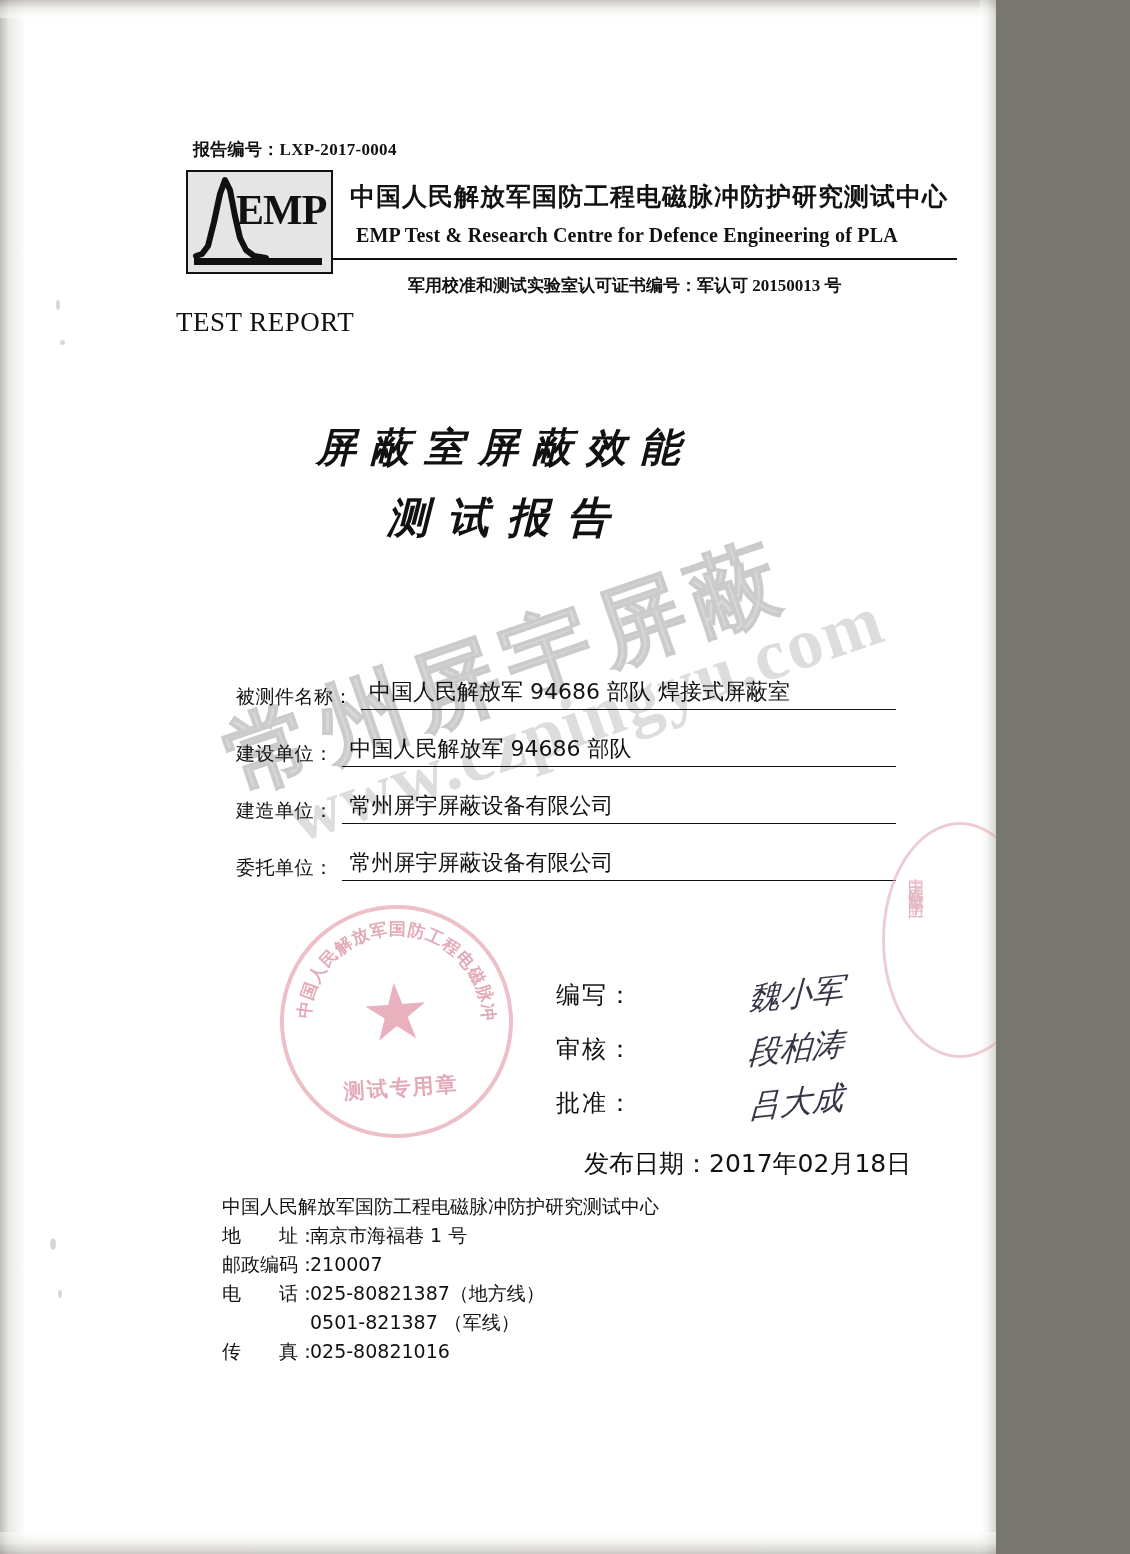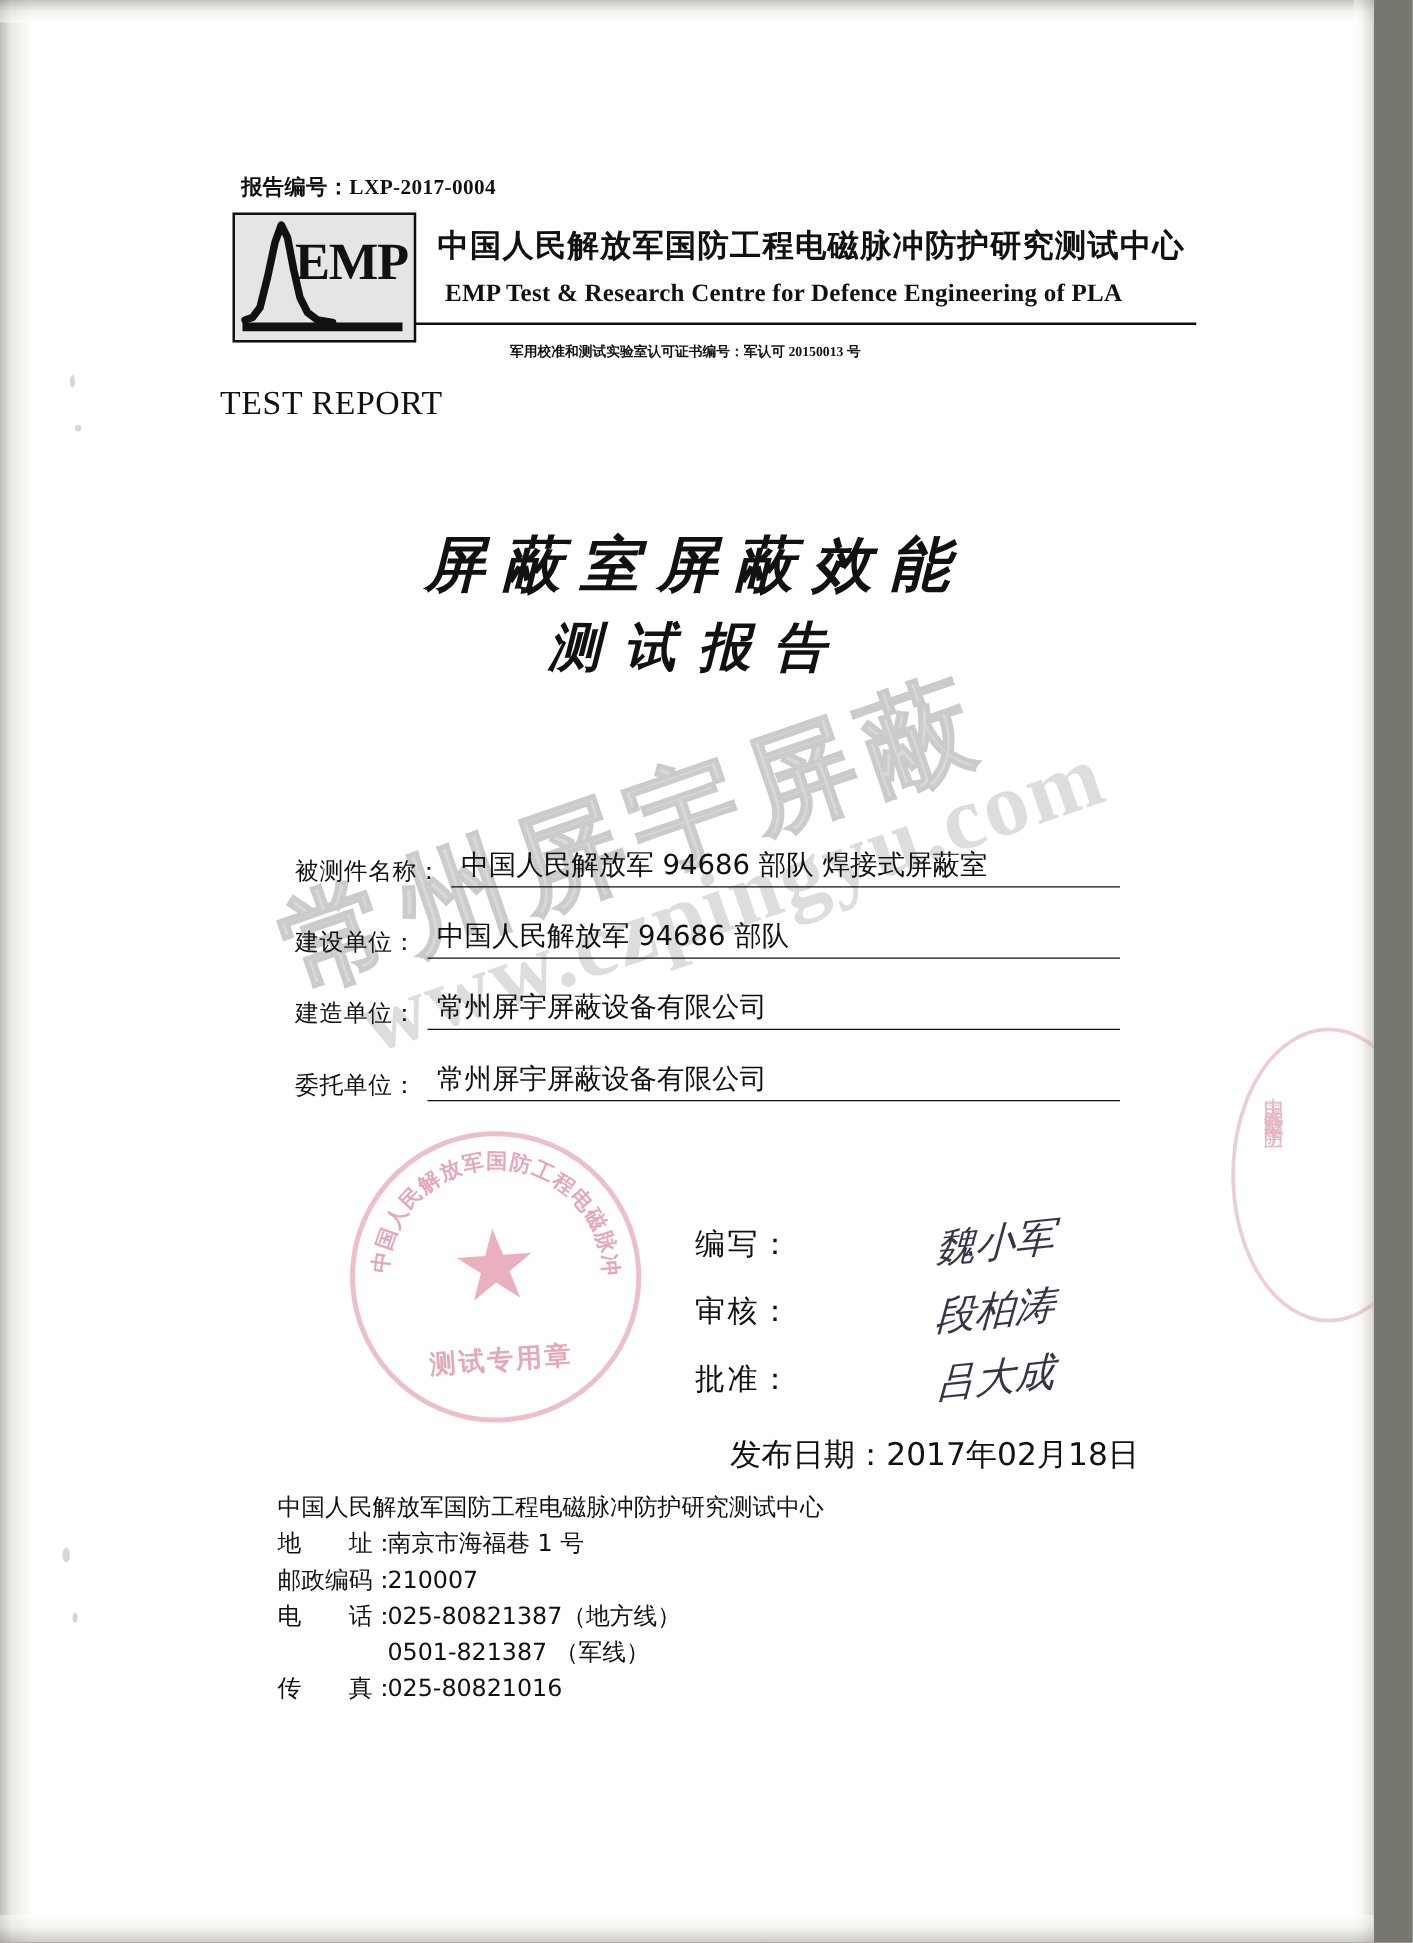--- a/index.html
+++ b/index.html
@@ -2,21 +2,21 @@
 <html><head>
 <meta charset="utf-8">
 <style>
   html, body {
     margin: 0;
     padding: 0;
     background: #77766f;
   }
   .page {
     position: relative;
-    width: 1099px;
+    width: 996px;
     height: 1554px;
     background: #ffffff;
     overflow: hidden;
     font-family: "Liberation Serif", serif;
     color: #111;
   }
   
   .scan-edge-left {
     position: absolute; left: 0; top: 0; width: 26px; height: 100%;
     background: linear-gradient(to right, #8a8880 0%, #d8d6cf 35%, #ffffff 100%);
@@ -85,40 +85,40 @@
   }
   .hdr-rule {
     position: absolute;
     left: 332px; top: 258px;
     width: 625px; height: 0;
     border-top: 2px solid #111;
   }
   .hdr-lic {
     position: absolute;
     left: 408px; top: 274px;
-    font-size: 11px;
+    font-size: 17px;
     font-weight: bold;
     white-space: nowrap;
   }
   .test-report {
     position: absolute;
     left: 176px; top: 307px;
     font-size: 27px;
     letter-spacing: .5px;
   }
 
   
   .title1, .title2 {
     position: absolute;
     left: 0; width: 100%;
     text-align: center;
     font-family: "DejaVu Sans", sans-serif;
     font-weight: bold;
     font-style: italic;
-    font-size: 48px;
+    font-size: 40px;
     letter-spacing: 14px;
     text-indent: 14px;
   }
   .title1 { top: 420px; }
   .title2 { top: 490px; font-size: 42px; letter-spacing: 18px; text-indent: 18px; }
 
   
   .fields {
     position: absolute;
     left: 236px; top: 676px;

